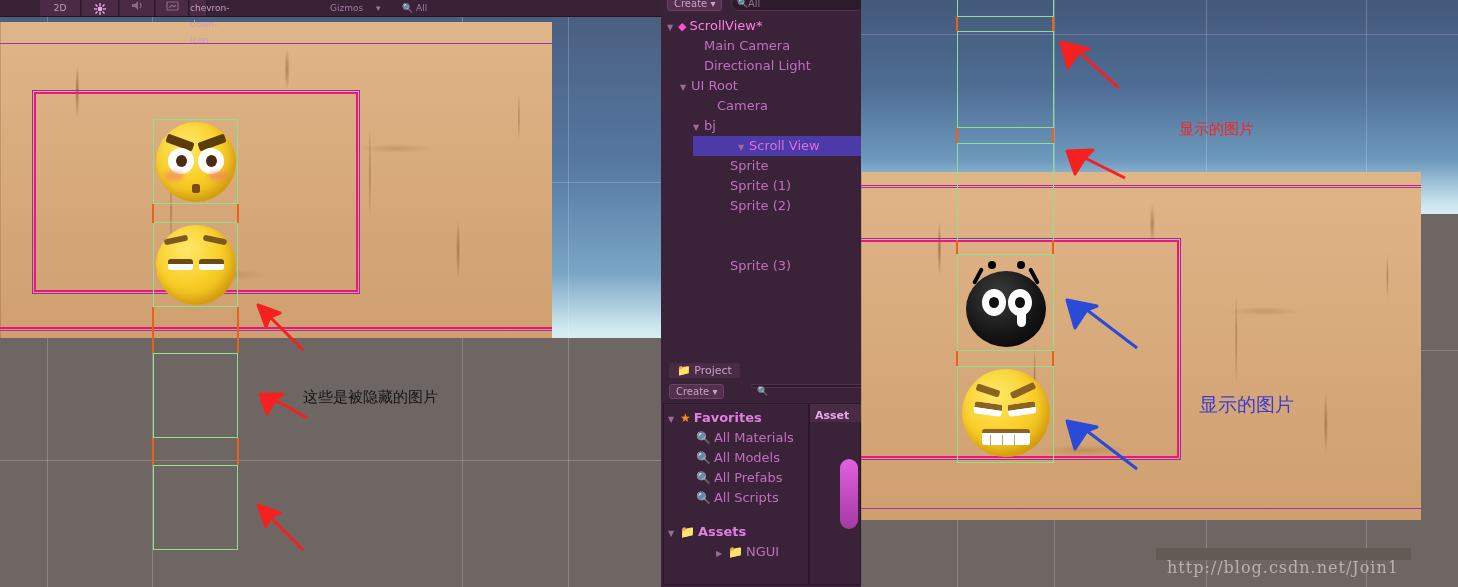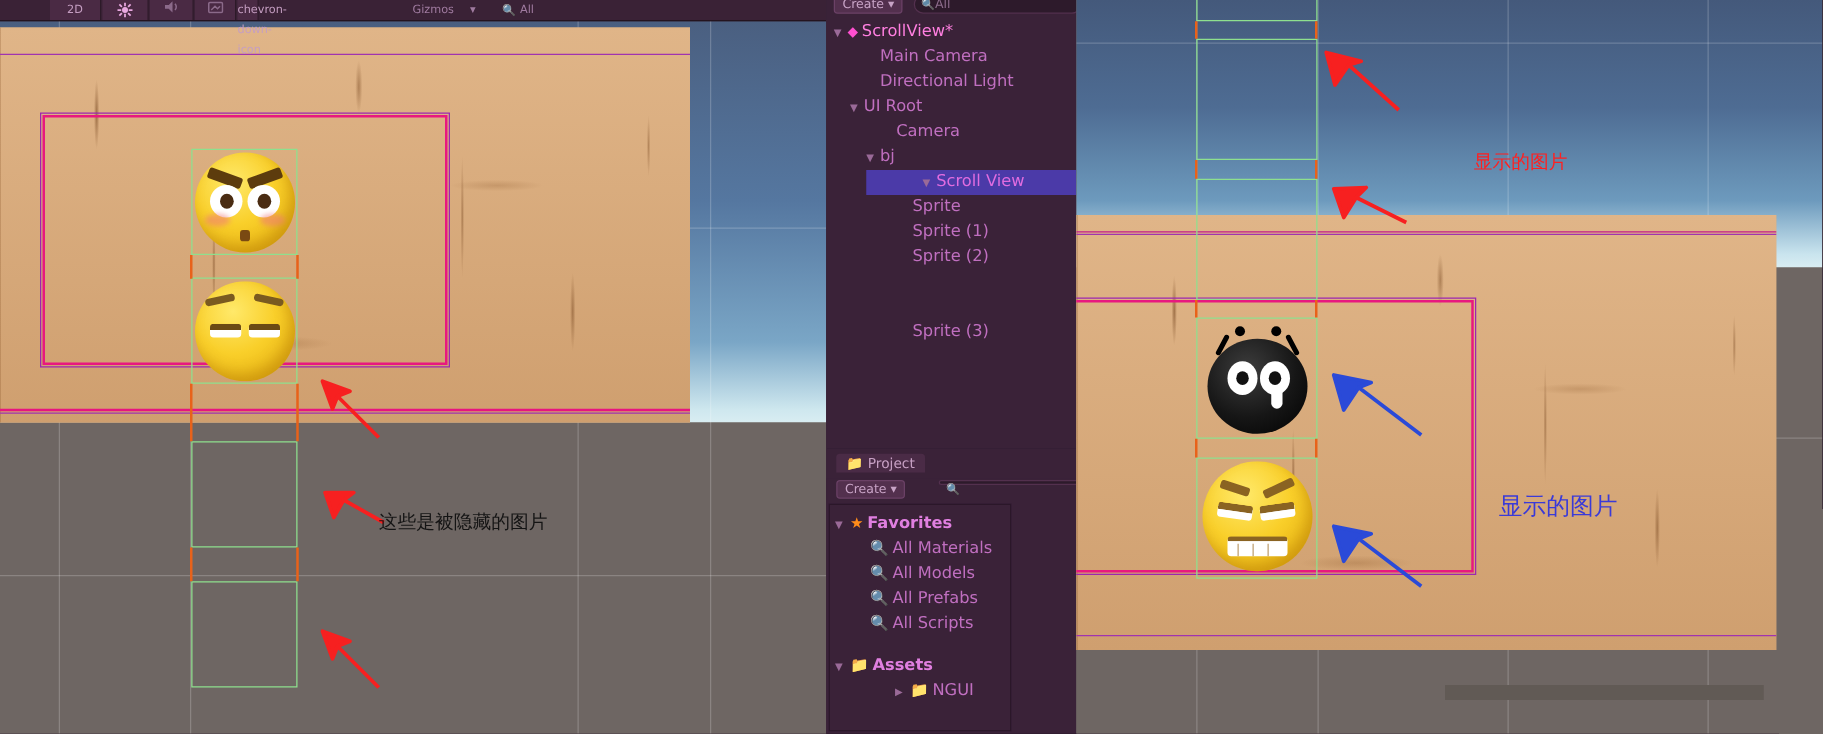--- a/index.html
+++ b/index.html
@@ -168,21 +168,21 @@
     <svg class="arrow" style="left:248px;top:295px;width:60px;height:60px;" viewBox="0 0 60 60">
       <path d="M55 55 L22 22 L32 18 L10 10 L18 32 L22 22" fill="#f72020" stroke="#f72020" stroke-width="3" stroke-linejoin="round"></path>
     </svg>
     <svg class="arrow" style="left:255px;top:388px;width:55px;height:40px;" viewBox="0 0 55 40">
       <path d="M52 30 L20 12 L28 6 L5 6 L12 26 L20 12" fill="#f72020" stroke="#f72020" stroke-width="3" stroke-linejoin="round"></path>
     </svg>
     <svg class="arrow" style="left:248px;top:495px;width:60px;height:60px;" viewBox="0 0 60 60">
       <path d="M55 55 L22 22 L32 18 L10 10 L18 32 L22 22" fill="#f72020" stroke="#f72020" stroke-width="3" stroke-linejoin="round"></path>
     </svg>
 
-    <div class="ann-text ann-dark" style="left:303px;top:408px;">这些是被隐藏的图片</div>
+    <div class="ann-text ann-dark" style="left:303px;top:388px;">这些是被隐藏的图片</div>
 
     <div id="toolbar-left">
       <div class="tb-btn" style="left:40px;width:40px;">2D</div>
       <div class="tb-btn" style="left:82px;width:36px;">
         <svg width="14" height="12" viewBox="0 0 14 12" style="vertical-align:middle">
             <g stroke="#e8a8e0" stroke-width="1.4">
               <line x1="7" y1="0" x2="7" y2="3"></line>
               <line x1="7" y1="9" x2="7" y2="12"></line>
               <line x1="1" y1="6" x2="4" y2="6"></line>
               <line x1="10" y1="6" x2="13" y2="6"></line>
@@ -257,20 +257,26 @@
     <div id="proj-body">
         <div class="prow bold" style="top: 4px; left: 4px;"><span style="display: inline-block; width: 12px; color: rgb(154, 106, 152); font-size: 8px;">▼</span><span class="star" style="margin-right: 3px; font-size: 12px;">★</span><span>Favorites</span></div>
         <div class="prow" style="top: 24px; left: 20px;"><span style="display: inline-block; width: 12px; color: rgb(154, 106, 152); font-size: 8px;"></span><span class="magg" style="margin-right: 3px; font-size: 12px;">🔍</span><span>All Materials</span></div>
         <div class="prow" style="top: 44px; left: 20px;"><span style="display: inline-block; width: 12px; color: rgb(154, 106, 152); font-size: 8px;"></span><span class="magg" style="margin-right: 3px; font-size: 12px;">🔍</span><span>All Models</span></div>
         <div class="prow" style="top: 64px; left: 20px;"><span style="display: inline-block; width: 12px; color: rgb(154, 106, 152); font-size: 8px;"></span><span class="magg" style="margin-right: 3px; font-size: 12px;">🔍</span><span>All Prefabs</span></div>
         <div class="prow" style="top: 84px; left: 20px;"><span style="display: inline-block; width: 12px; color: rgb(154, 106, 152); font-size: 8px;"></span><span class="magg" style="margin-right: 3px; font-size: 12px;">🔍</span><span>All Scripts</span></div>
         <div class="prow bold" style="top: 118px; left: 4px;"><span style="display: inline-block; width: 12px; color: rgb(154, 106, 152); font-size: 8px;">▼</span><span class="folder" style="margin-right: 3px; font-size: 12px;">📁</span><span>Assets</span></div>
         <div class="prow" style="top: 138px; left: 20px; margin-left: 32px;"><span style="display: inline-block; width: 12px; color: rgb(154, 106, 152); font-size: 8px;">▶</span><span class="folder" style="margin-right: 3px; font-size: 12px;">📁</span><span>NGUI</span></div>
       </div>
 
+    <div id="assets-col">
+      <div style="position:absolute;left:0;top:0;width:52px;height:18px;background:#4a2b46;">
+        <span style="color:#e7a9e4;font-size:11px;font-weight:bold;line-height:18px;padding-left:5px;">Asset</span>
+      </div>
+      <div class="p-scroll" style="left:30px;top:55px;height:70px;"></div>
+    </div>
   </div>
 
   <div class="pane" id="scene-right">
     <div class="sky-r"></div>
     <div class="ground-r"></div>
 
     <div class="scene-grid-v" style="left:96px;top:0;height:587px;"></div>
     <div class="scene-grid-v" style="left:193px;top:0;height:587px;"></div>
     <div class="scene-grid-v" style="left:345px;top:0;height:587px;"></div>
     <div class="scene-grid-v" style="left:505px;top:0;height:587px;"></div>
@@ -336,14 +342,15 @@
       <path d="M76 54 L26 16 L36 12 L6 6 L14 34 L26 16" fill="#2a4ad8" stroke="#2a4ad8" stroke-width="3" stroke-linejoin="round"></path>
     </svg>
     <svg class="arrow" style="left:200px;top:415px;width:80px;height:58px;" viewBox="0 0 80 58">
       <path d="M76 54 L26 16 L36 12 L6 6 L14 34 L26 16" fill="#2a4ad8" stroke="#2a4ad8" stroke-width="3" stroke-linejoin="round"></path>
     </svg>
 
     <div class="ann-text ann-red" style="left:318px;top:120px;">显示的图片</div>
     <div class="ann-text ann-blue" style="left:338px;top:392px;">显示的图片</div>
 
     <div class="wm-strip" style="left:295px;top:548px;width:255px;height:12px;"></div>
+    <div class="watermark" style="left:306px;top:558px;">http://blog.csdn.net/Join1</div>
   </div>
 </div>
 
 </body></html>

